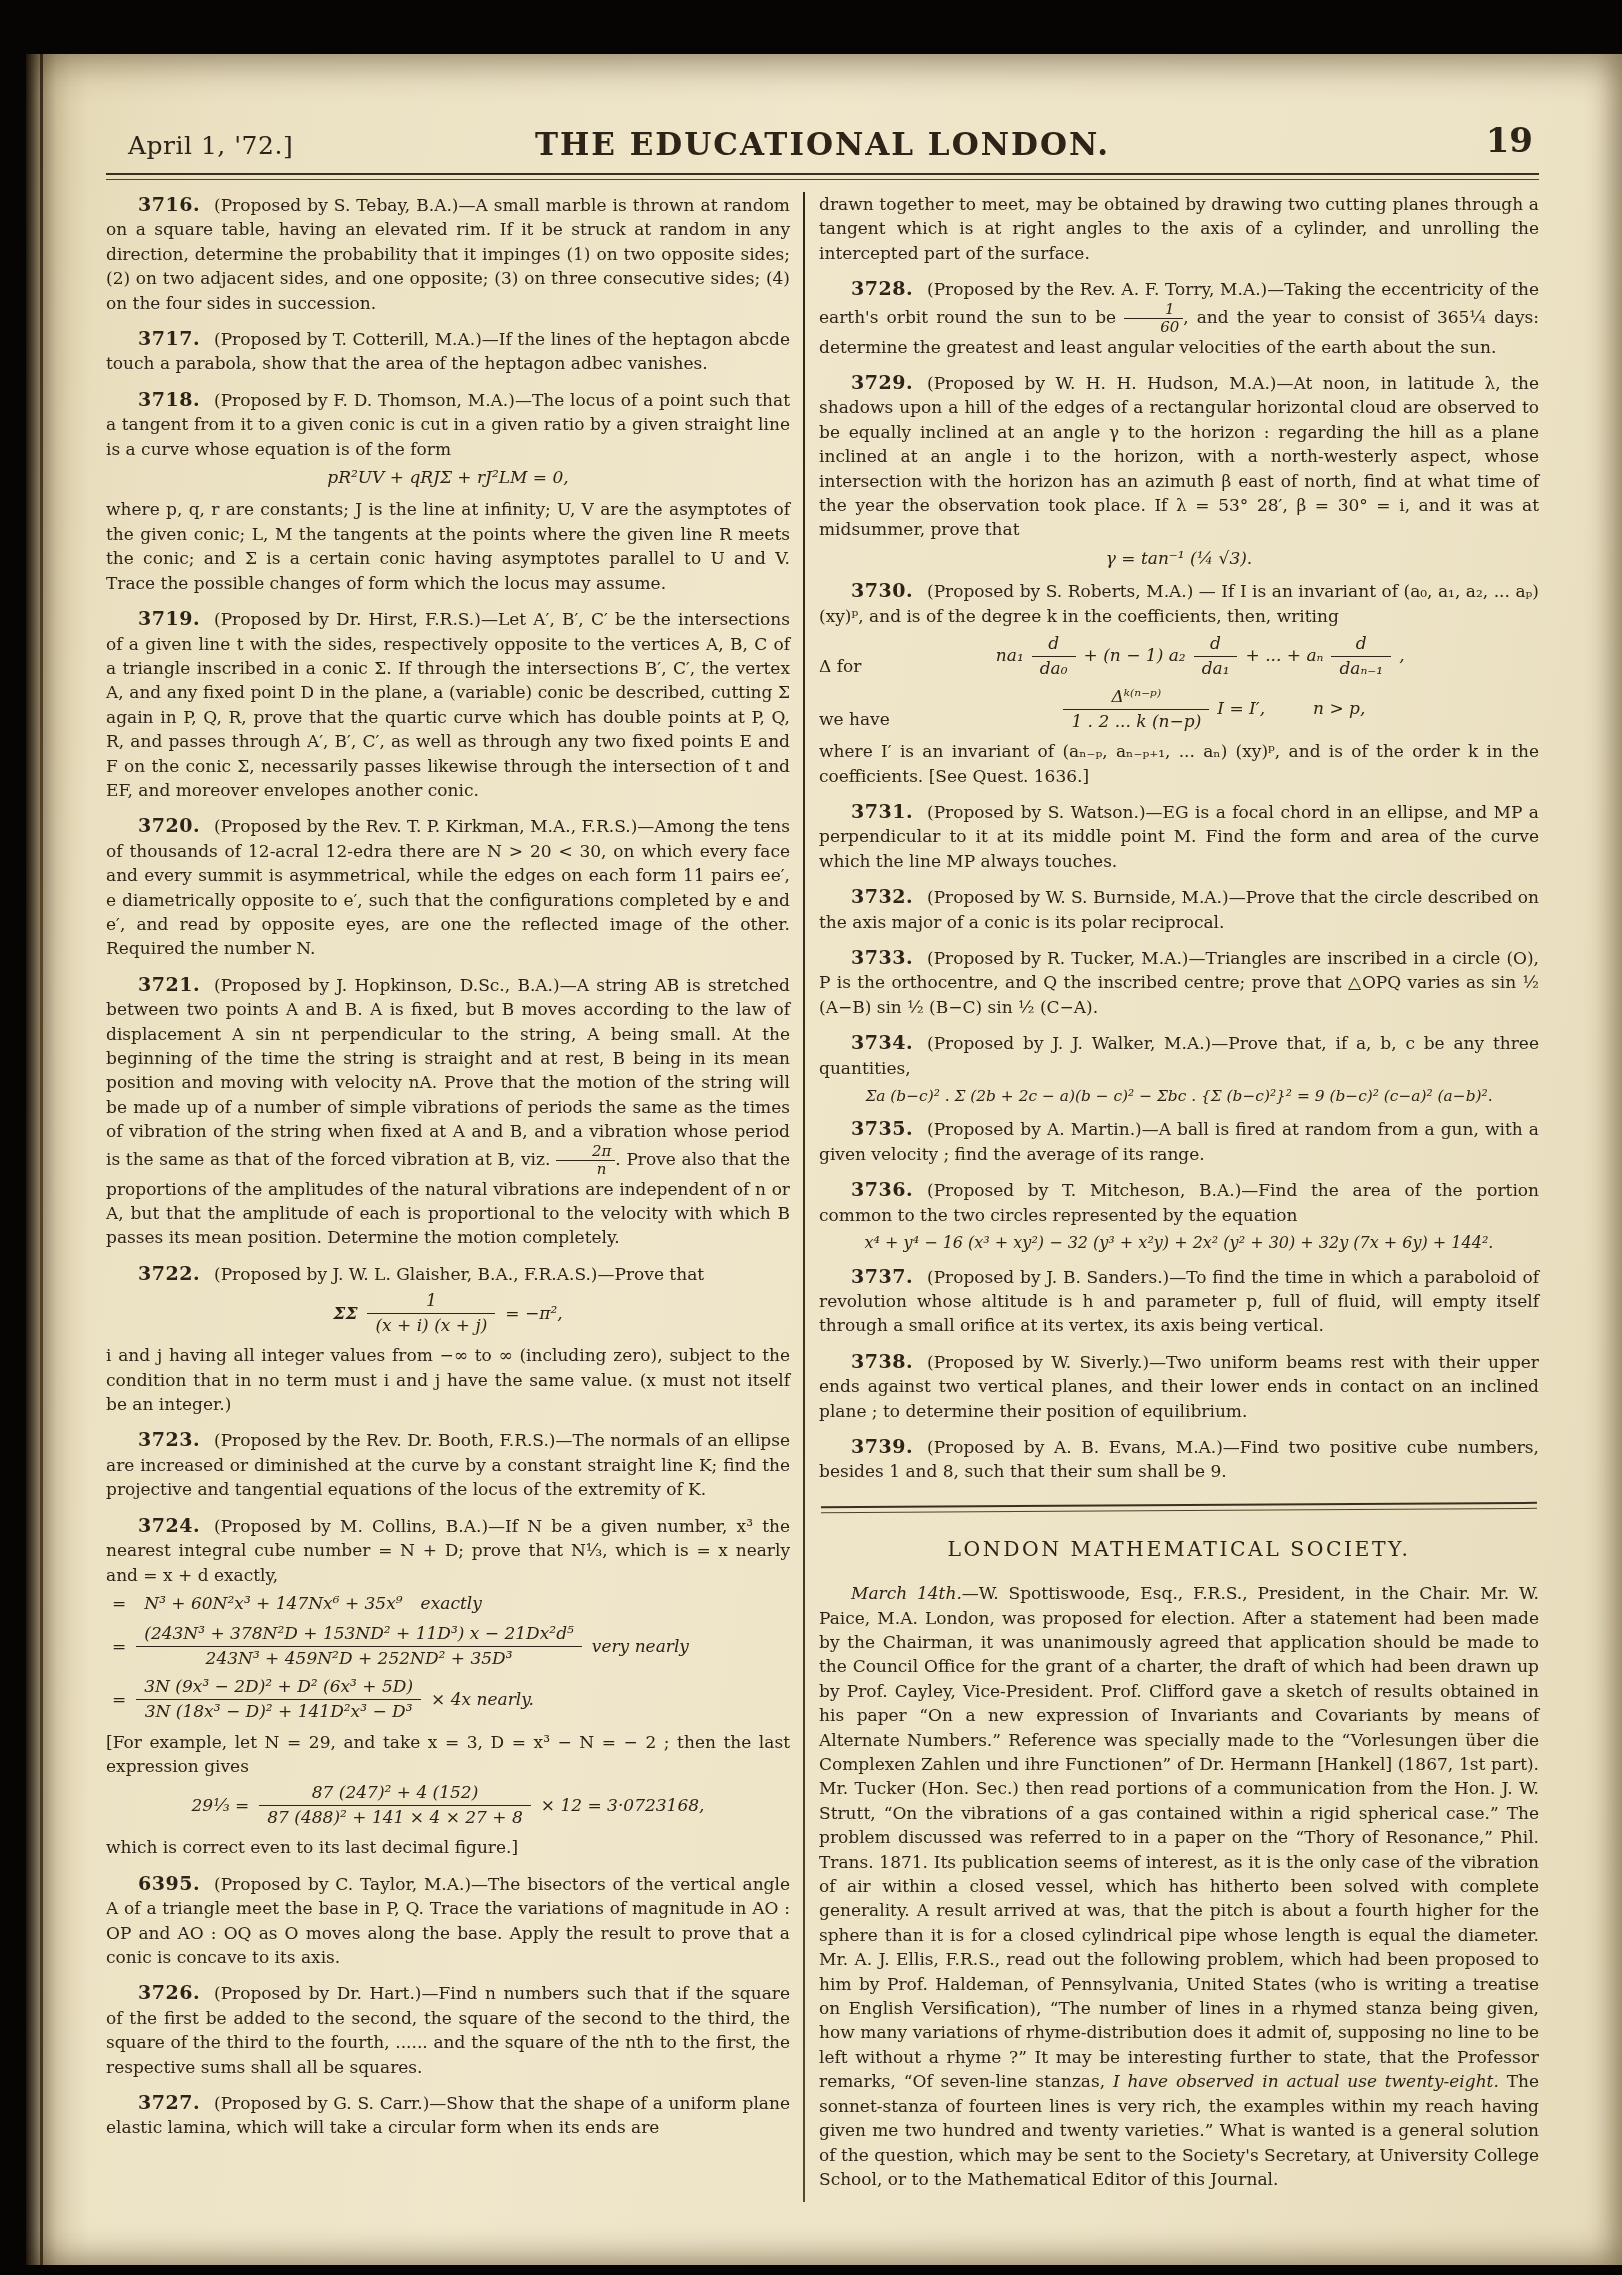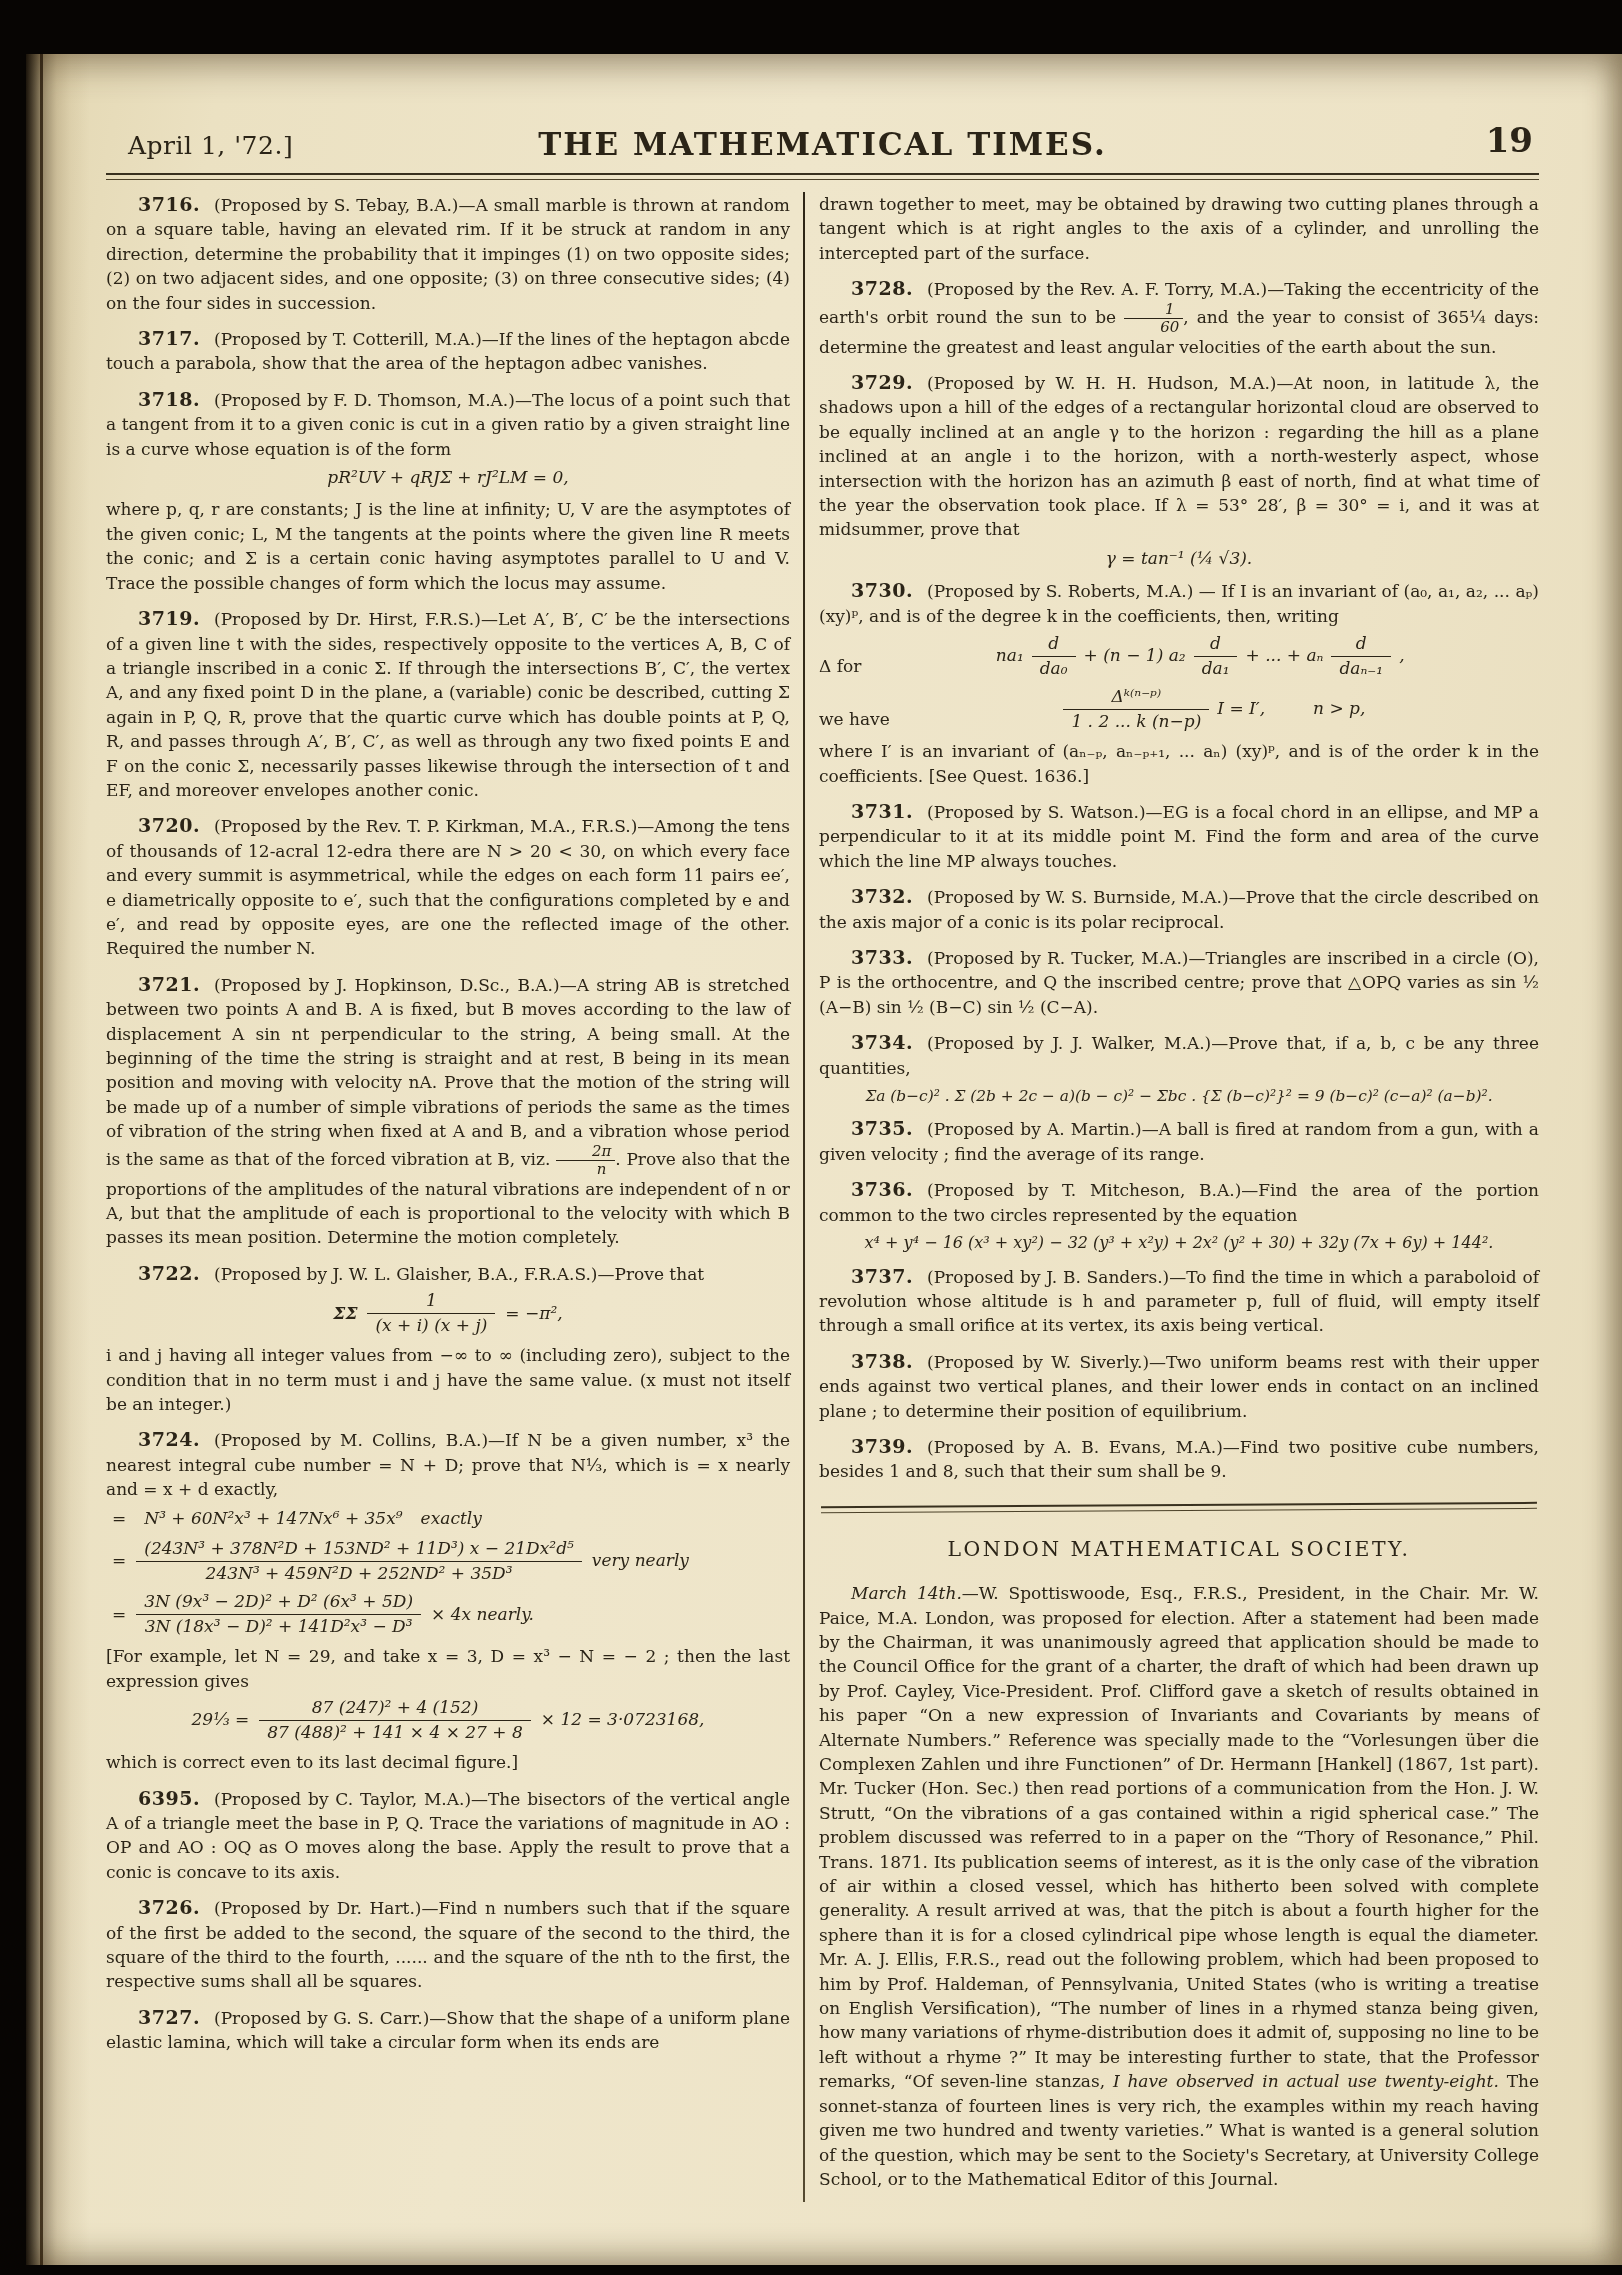--- a/index.html
+++ b/index.html
@@ -70,21 +70,21 @@
 <body>
 
 <div class="paper">
   <div class="spine"></div>
   <div class="spine-line"></div>
 
   <div class="content">
 
     <div class="masthead">
       <span class="date">April 1, '72.]</span>
-      <span class="jtitle">THE MATHEMATICAL TIMES.</span>
+      <span class="jtitle">THE EDUCATIONAL LONDON.</span>
       <span class="pagenum">19</span>
     </div>
     <div class="double-rule"></div>
 
     <div class="cols">
 
       <div class="col left">
 
         <p class="prob"><b class="num">3716.</b><span>(Proposed by S. Tebay, B.A.)—A small marble is thrown at random on a square table, having an elevated rim.  If it be struck at random in any direction, determine the probability that it impinges (1) on two opposite sides; (2) on two adjacent sides, and one opposite; (3) on three consecutive sides; (4) on the four sides in succession.</span></p>
 
@@ -106,20 +106,21 @@
         <div class="eq">
           <b>ΣΣ</b>
           <span class="frac">
               <span class="fn">1</span>
               <span class="fd">(x + i) (x + j)</span>
             </span>
           <span>= −π²,</span>
         </div>
         <p class="cont"><span>i and j having all integer values from −∞ to ∞ (including zero), subject to the condition that in no term must i and j have the same value.  (x must not itself be an integer.)</span></p>
 
+        <p class="prob"><b class="num">3723.</b><span>(Proposed by the Rev. Dr. Booth, F.R.S.)—The normals of an ellipse are increased or diminished at the curve by a constant straight line K; find the projective and tangential equations of the locus of the extremity of K.</span></p>
 
         <p class="prob tight"><b class="num">3724.</b><span>(Proposed by M. Collins, B.A.)—If N be a given number, x³ the nearest integral cube number = N + D; prove that N⅓, which is = x nearly and = x + d exactly,</span></p>
         <div class="eq leftish">
           <span>=</span>
           <span class="frac">
               <span class="fd">N³ + 60N²x³ + 147Nx⁶ + 35x⁹</span>
             </span>
           <span>exactly</span>
         </div>
         <div class="eq leftish">

